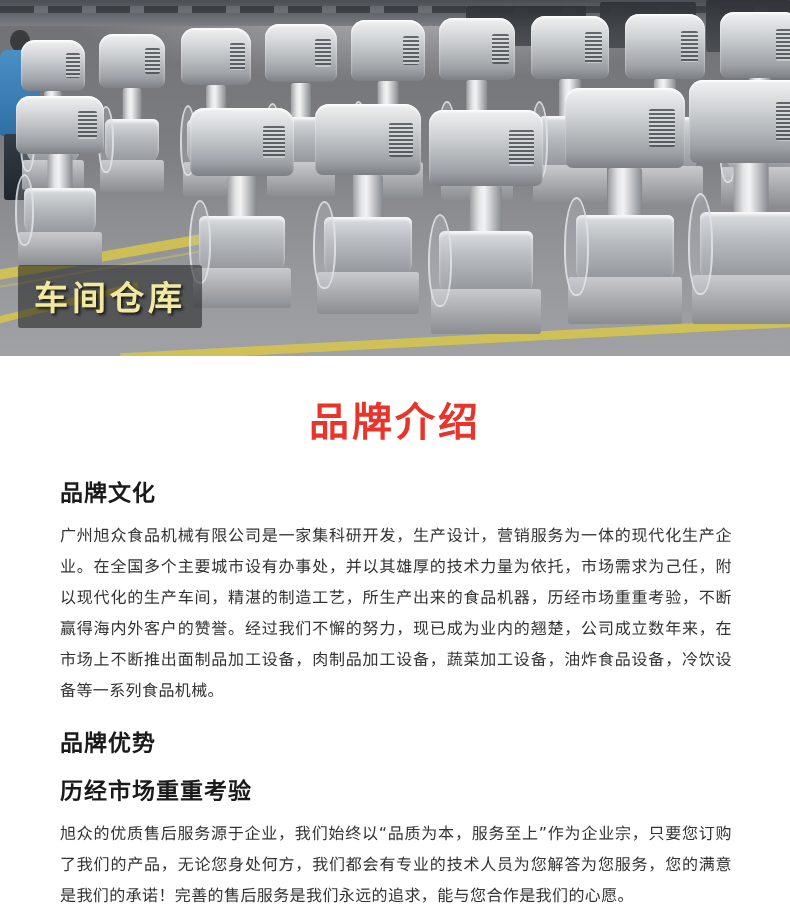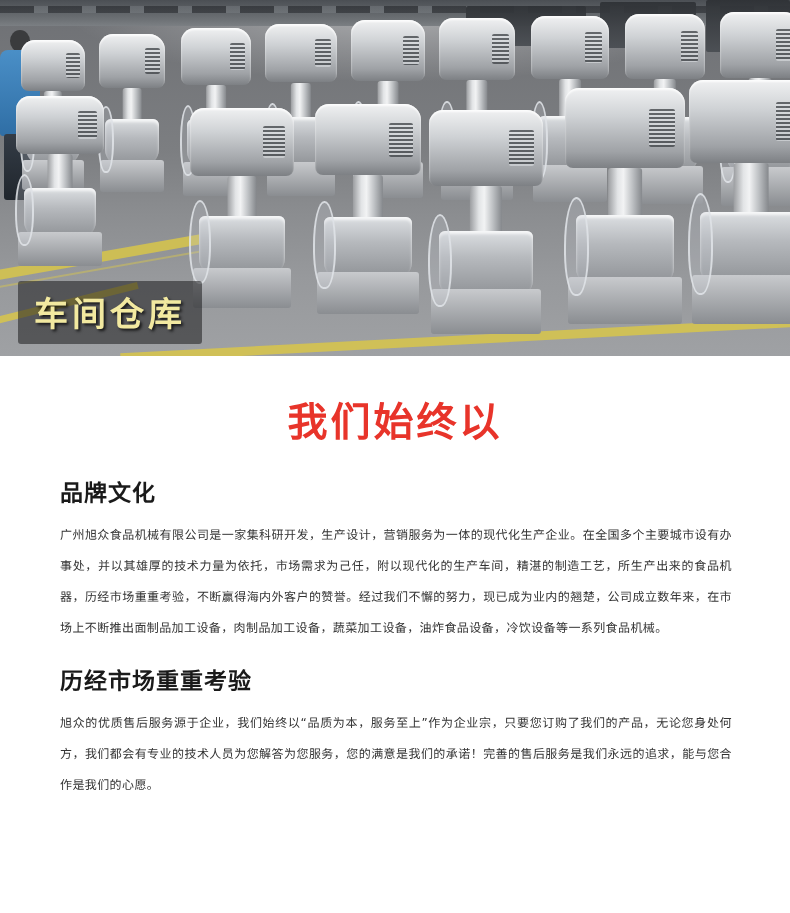--- a/index.html
+++ b/index.html
@@ -172,21 +172,21 @@
     position: absolute;
     background: linear-gradient(to bottom, #2f3236, #4a4e53);
     border-radius: 2px;
     opacity: .95;
   }
 
   
   .hero-caption {
     position: absolute;
     left: 18px;
-    bottom: 12px;
+    bottom: 28px;
     padding: 6px 16px 8px 16px;
     background: rgba(28,28,30,0.55);
     border-radius: 3px;
   }
   .hero-caption span {
     display: block;
     font-size: 34px;
     font-weight: bold;
     letter-spacing: 4px;
     color: #f2e9a0;
@@ -211,21 +211,21 @@
   .block { margin-bottom: 18px; }
   .block-heading {
     font-size: 23px;
     font-weight: bold;
     color: #1a1a1a;
     letter-spacing: 1px;
     margin: 0 0 12px 2px;
     font-family: "DejaVu Sans", "Liberation Sans", sans-serif;
   }
   .block-body {
-    font-size: 12px;
+    font-size: 16px;
     line-height: 31px;
     color: #333333;
     text-align: justify;
     margin: 0 0 0 2px;
     letter-spacing: .4px;
     font-family: "DejaVu Sans", "Liberation Sans", sans-serif;
   }
   .block.tight { margin-bottom: 14px; }
 </style>
 </head>
@@ -358,28 +358,29 @@
       <div class="whisk"></div>
     </div>
 
     <div class="hero-caption">
       <span>车间仓库</span>
     </div>
   </div>
 
   <div class="content">
 
-    <div class="section-title">我们始终以</div>
+    <div class="section-title">品牌介绍</div>
 
     <div class="block">
       <div class="block-heading">品牌文化</div>
       <p class="block-body">广州旭众食品机械有限公司是一家集科研开发，生产设计，营销服务为一体的现代化生产企业。在全国多个主要城市设有办事处，并以其雄厚的技术力量为依托，市场需求为己任，附以现代化的生产车间，精湛的制造工艺，所生产出来的食品机器，历经市场重重考验，不断赢得海内外客户的赞誉。经过我们不懈的努力，现已成为业内的翘楚，公司成立数年来，在市场上不断推出面制品加工设备，肉制品加工设备，蔬菜加工设备，油炸食品设备，冷饮设备等一系列食品机械。</p>
     </div>
 
     <div class="block tight">
+      <div class="block-heading">品牌优势</div>
     </div>
 
     <div class="block tight">
       <div class="block-heading">历经市场重重考验</div>
       <p class="block-body">旭众的优质售后服务源于企业，我们始终以“品质为本，服务至上”作为企业宗，只要您订购了我们的产品，无论您身处何方，我们都会有专业的技术人员为您解答为您服务，您的满意是我们的承诺！完善的售后服务是我们永远的追求，能与您合作是我们的心愿。</p>
     </div>
 
   </div>
 </div>
 

